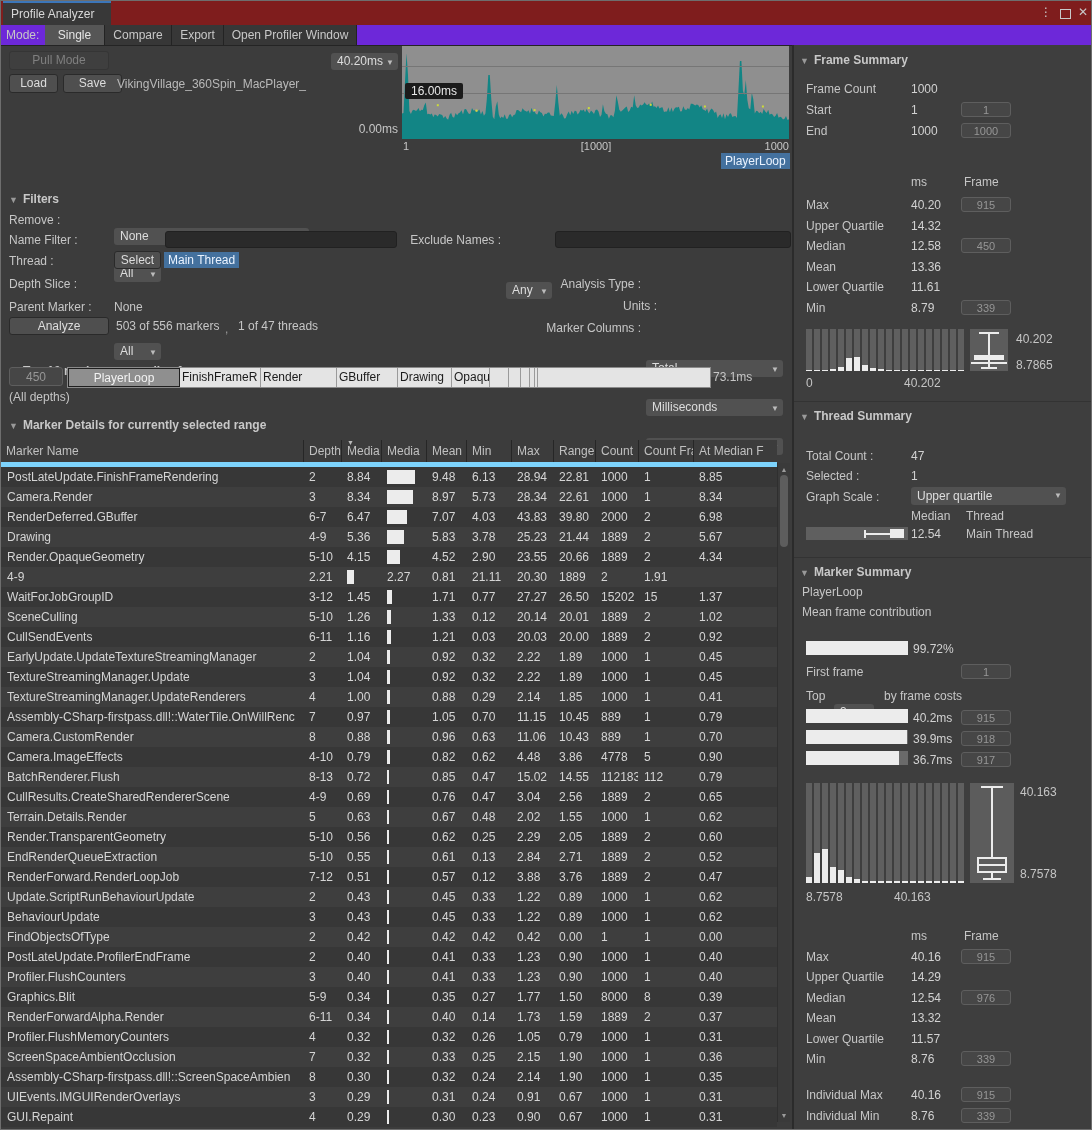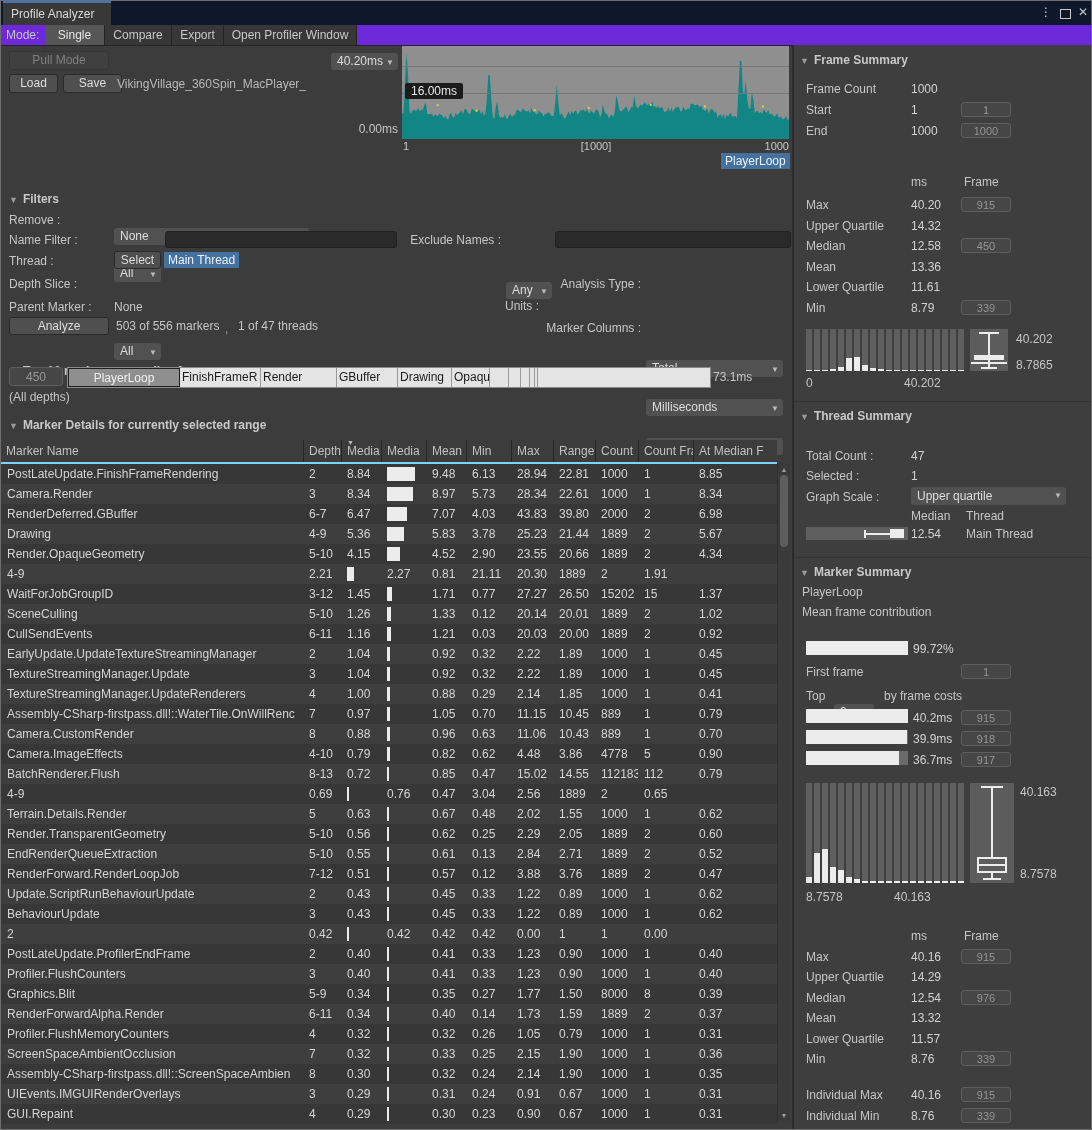--- a/index.html
+++ b/index.html
@@ -1,20 +1,20 @@
 <!DOCTYPE html>
 <html><head>
 <meta charset="utf-8">
 <style>
   html,body{margin:0;padding:0;background:#1e1e1e;}
   #win{position:relative;width:1090px;height:1128px;border:1px solid #6e6e6e;background:#3c3c3c;
        font-family:"Liberation Sans","DejaVu Sans",sans-serif;font-size:12px;color:#d2d2d2;overflow:hidden;}
   .abs{position:absolute;}
   
-  #titlebar{position:absolute;left:0;top:0;width:100%;height:24px;background:#0f172a;}
+  #titlebar{position:absolute;left:0;top:0;width:100%;height:24px;background:#7f1d1d;}
   #doc-tab{position:absolute;left:2px;top:0;width:108px;height:24px;background:#383838;border-top:2px solid #3c76b9;
            color:#d8d8d8;line-height:22px;padding-left:8px;box-sizing:border-box;}
   .winbtn{position:absolute;top:3px;width:16px;height:16px;color:#c8c8c8;text-align:center;line-height:16px;font-size:12px;cursor:default;}
   #max-icon{top:8px;width:9px;height:8px;border:1px solid #c8c8c8;}
   
   #toolbar{position:absolute;left:0;top:24px;width:100%;height:20px;background:#6d28d9;border-bottom:1px solid #242424;}
   .tbtn{position:absolute;top:0;height:20px;line-height:20px;text-align:center;background:#373737;color:#c8c8c8;border-right:1px solid #232323;box-sizing:border-box;}
   .tbtn.sel{background:#565656;color:#e4e4e4;}
   
   .btn{background:#4f4f4f;border:1px solid #2a2a2a;border-radius:3px;color:#dddddd;text-align:center;box-sizing:border-box;}
@@ -33,21 +33,21 @@
   #tooltip{position:absolute;left:3px;top:37px;background:#1b1b1b;color:#e8e8e8;padding:1px 6px;border-radius:2px;}
   
   #top10bar{position:absolute;left:66px;top:366px;height:19px;display:flex;border:1px solid #8a8a8a;box-sizing:content-box;}
   .seg{height:100%;background:#e4e4e4;color:#1b1b1b;border-right:1px solid #9a9a9a;box-sizing:border-box;
        white-space:nowrap;overflow:hidden;line-height:19px;padding-left:2px;}
   .seg.sel{background:#8f8f8f;color:#f2f2f2;border:1px solid #1f1f1f;text-align:center;padding-left:0;}
   .seg:last-child{border-right:none;}
   
   #mtable{position:absolute;left:0;top:439px;width:776px;}
   .thead,.trow{display:grid;grid-template-columns:302px 38px 40px 45px 40px 45px 42px 42px 43px 55px 84px;}
-  .thead{height:22px;border-bottom:2px solid #7dd3fc;background:#3c3c3c;}
+  .thead{height:22px;border-bottom:5px solid #7dd3fc;background:#3c3c3c;}
   .th{position:relative;color:#c0c0c0;line-height:22px;padding-left:5px;border-left:1px solid #262626;white-space:nowrap;overflow:hidden;box-sizing:border-box;}
   .th:first-child{border-left:none;}
   .sort{position:absolute;left:5px;top:-1px;font-size:7px;color:#bbb;line-height:8px;}
   .trow{height:20px;background:#373737;}
   .trow.alt{background:#3e3e3e;}
   .tcell{line-height:20px;padding-left:6px;white-space:nowrap;overflow:hidden;color:#d5d5d5;box-sizing:border-box;}
   .mbar{height:14px;margin-top:3px;background:#ececec;}
   
   #vscroll{position:absolute;left:776px;top:462px;width:13px;height:659px;background:#3a3a3a;border-left:1px solid #2f2f2f;box-sizing:border-box;}
   .sarrow{position:absolute;left:0;width:100%;text-align:center;font-size:7px;color:#9a9a9a;}
@@ -140,21 +140,21 @@
   <span class="lbl abs" style="left:8px;top:276px;">Depth Slice :</span>
   <div class="dd abs" style="left:113px;top:274px;width:47px;height:17px;line-height:17px;">
     <span>All</span><span class="dda">▼</span>
   </div>
   <span class="lbl abs" style="left:520px;top:276px;width:120px;text-align:right;">Analysis Type :</span>
   <div class="dd abs" style="left:645px;top:274px;width:137px;height:17px;line-height:17px;">
     <span>Total</span><span class="dda">▼</span>
   </div>
   <span class="lbl abs" style="left:8px;top:299px;">Parent Marker :</span>
   <span class="lbl abs" style="left:113px;top:299px;">None</span>
-  <span class="lbl abs" style="left:504px;top:298px;width:120px;">Units :</span>
+  <span class="lbl abs" style="left:536px;top:298px;width:120px;text-align:right;">Units :</span>
   <div class="dd abs" style="left:645px;top:296px;width:137px;height:17px;line-height:17px;">
     <span>Milliseconds</span><span class="dda">▼</span>
   </div>
   <div class="btn abs" style="left:8px;top:316px;width:100px;height:18px;line-height:16px;">Analyze</div>
   <span class="lbl abs" style="left:115px;top:318px;">503 of 556 markers</span>
   <span class="lbl abs" style="left:224px;top:321px;color:#9a9a9a;">,</span>
   <span class="lbl abs" style="left:237px;top:318px;">1 of 47 threads</span>
   <span class="lbl abs" style="left:520px;top:320px;width:120px;text-align:right;">Marker Columns :</span>
   <div class="dd abs" style="left:645px;top:318px;width:137px;height:17px;line-height:17px;">
     <span>Time and Count</span><span class="dda">▼</span>
@@ -432,20 +432,21 @@
           </div>
           <div class="tcell">0.85</div>
           <div class="tcell">0.47</div>
           <div class="tcell">15.02</div>
           <div class="tcell">14.55</div>
           <div class="tcell">112183</div>
           <div class="tcell">112</div>
           <div class="tcell">0.79</div>
         </div>
         <div class="trow">
+          <div class="tcell">CullResults.CreateSharedRendererScene</div>
           <div class="tcell">4-9</div>
           <div class="tcell">0.69</div>
           <div class="tcell">
             <div class="mbar" style="width: 2px;"></div>
           </div>
           <div class="tcell">0.76</div>
           <div class="tcell">0.47</div>
           <div class="tcell">3.04</div>
           <div class="tcell">2.56</div>
           <div class="tcell">1889</div>
@@ -536,20 +537,21 @@
           </div>
           <div class="tcell">0.45</div>
           <div class="tcell">0.33</div>
           <div class="tcell">1.22</div>
           <div class="tcell">0.89</div>
           <div class="tcell">1000</div>
           <div class="tcell">1</div>
           <div class="tcell">0.62</div>
         </div>
         <div class="trow alt">
+          <div class="tcell">FindObjectsOfType</div>
           <div class="tcell">2</div>
           <div class="tcell">0.42</div>
           <div class="tcell">
             <div class="mbar" style="width: 2px;"></div>
           </div>
           <div class="tcell">0.42</div>
           <div class="tcell">0.42</div>
           <div class="tcell">0.42</div>
           <div class="tcell">0.00</div>
           <div class="tcell">1</div>

